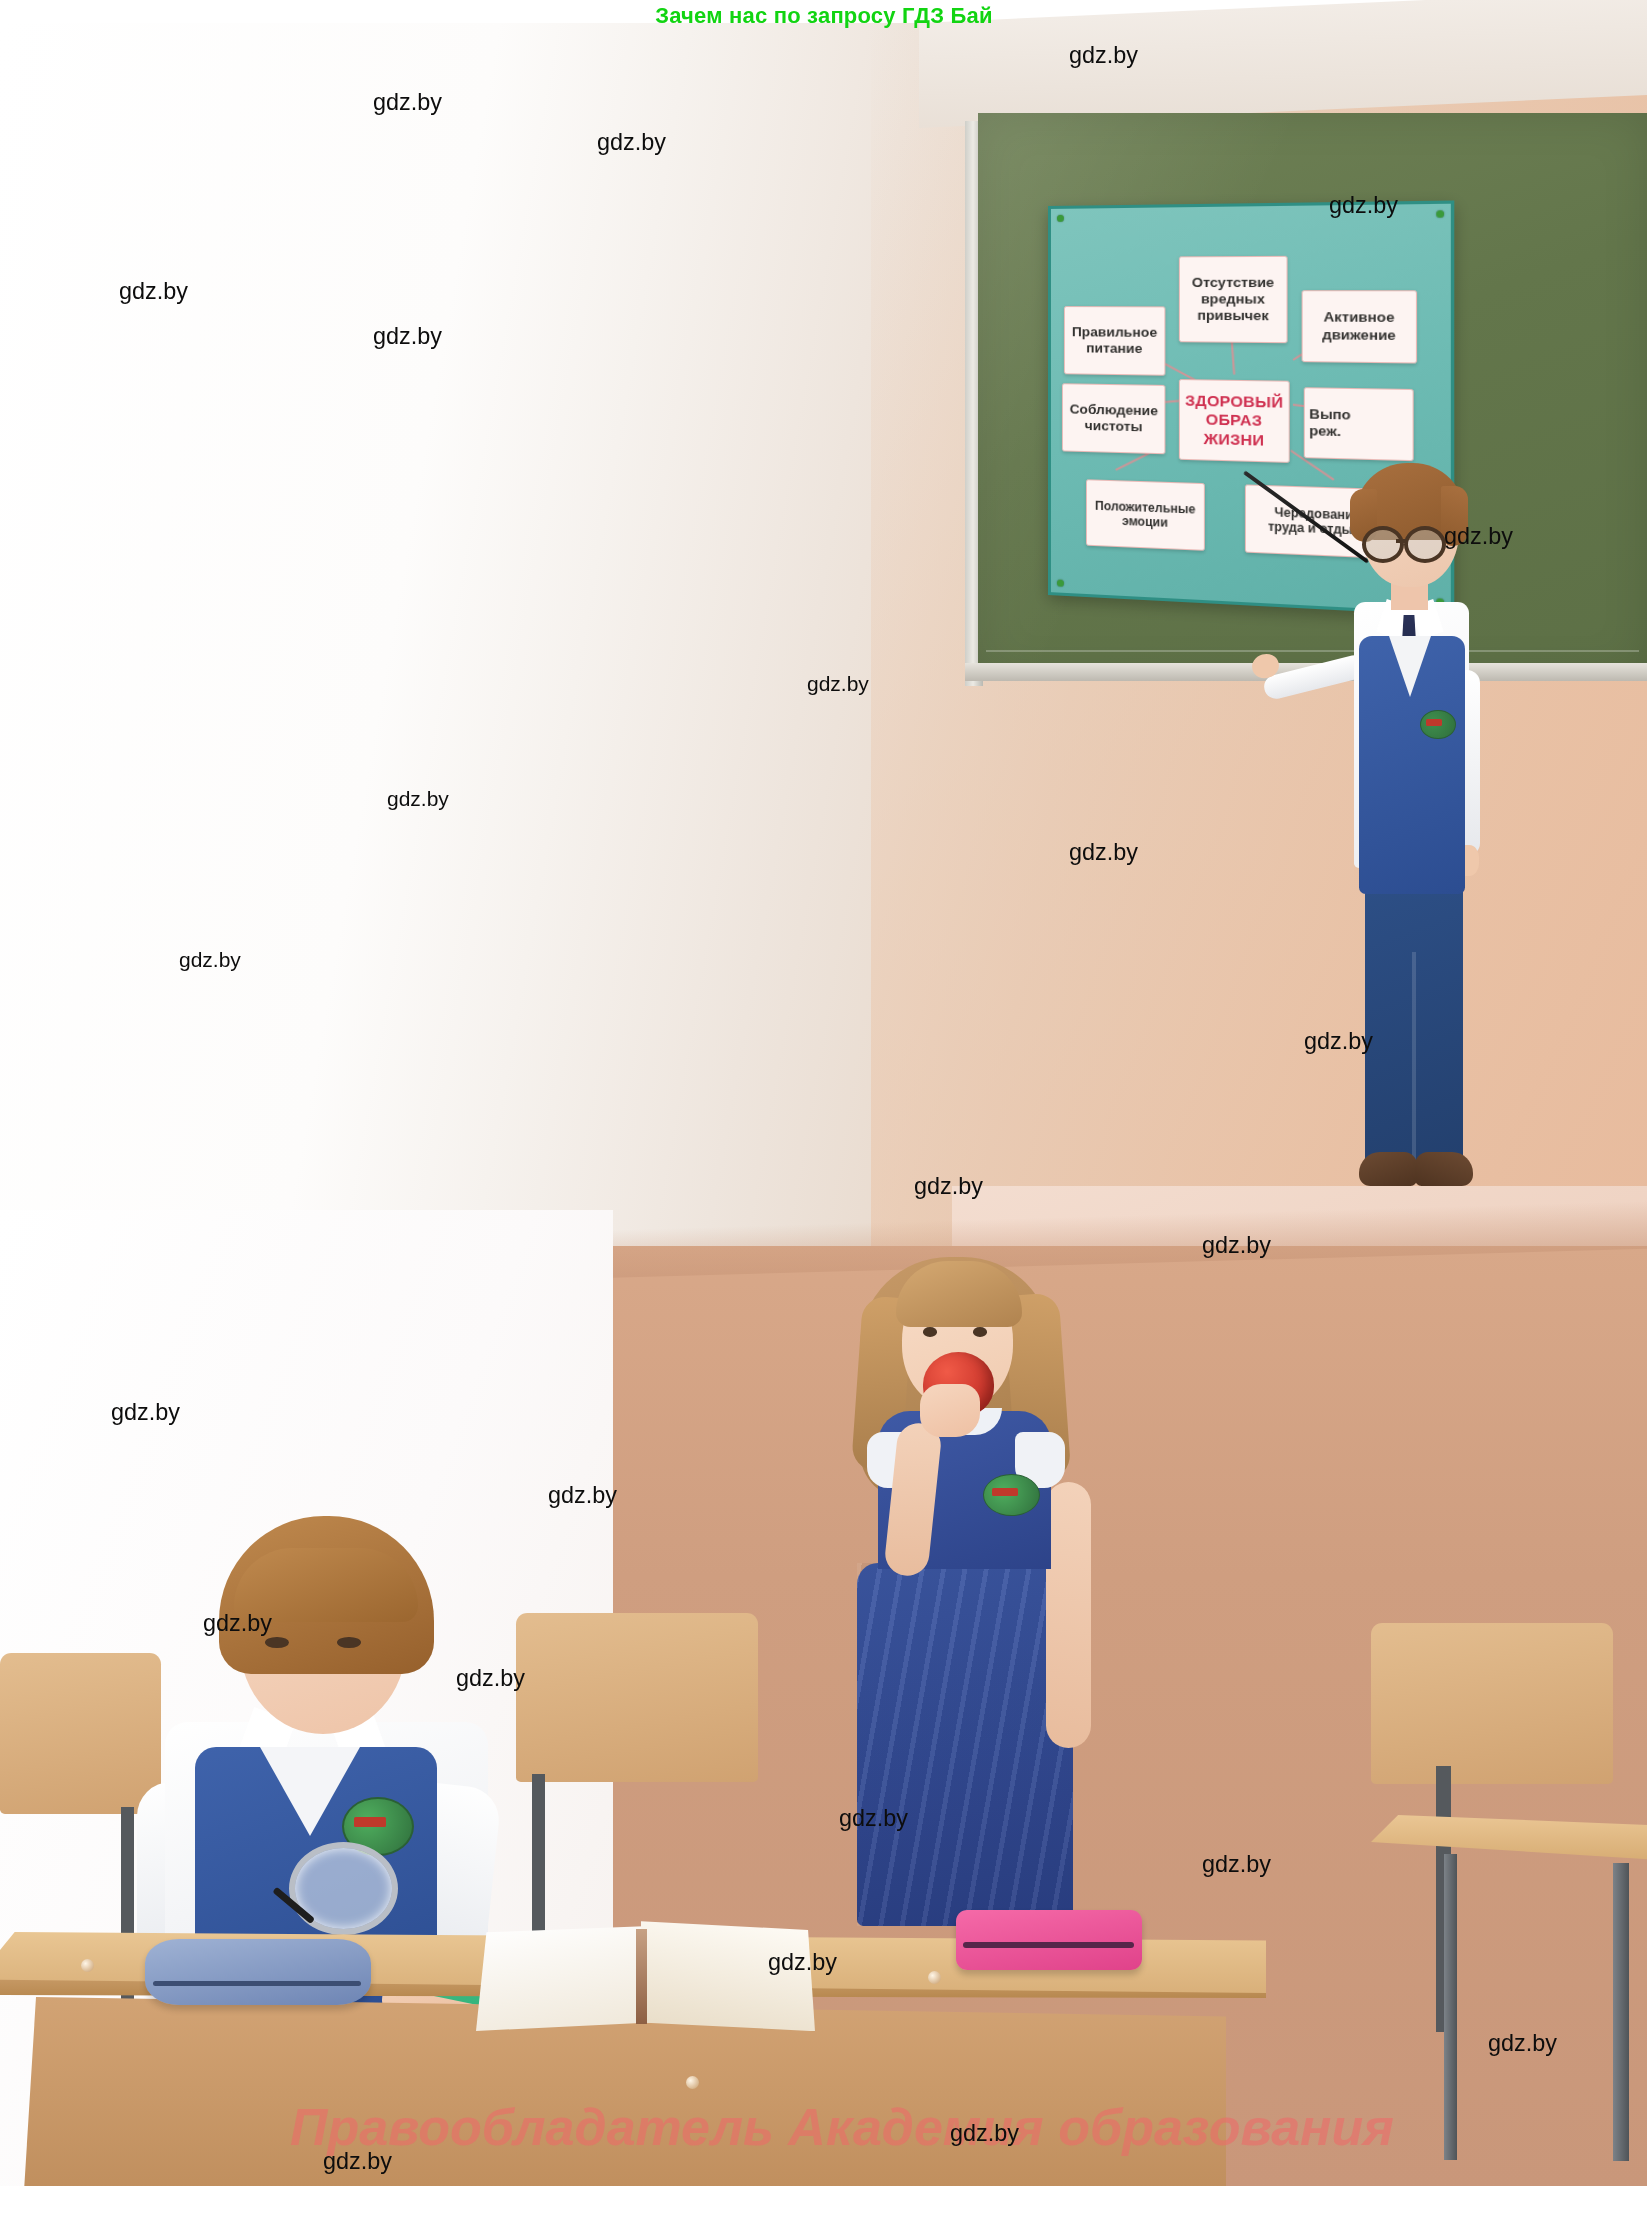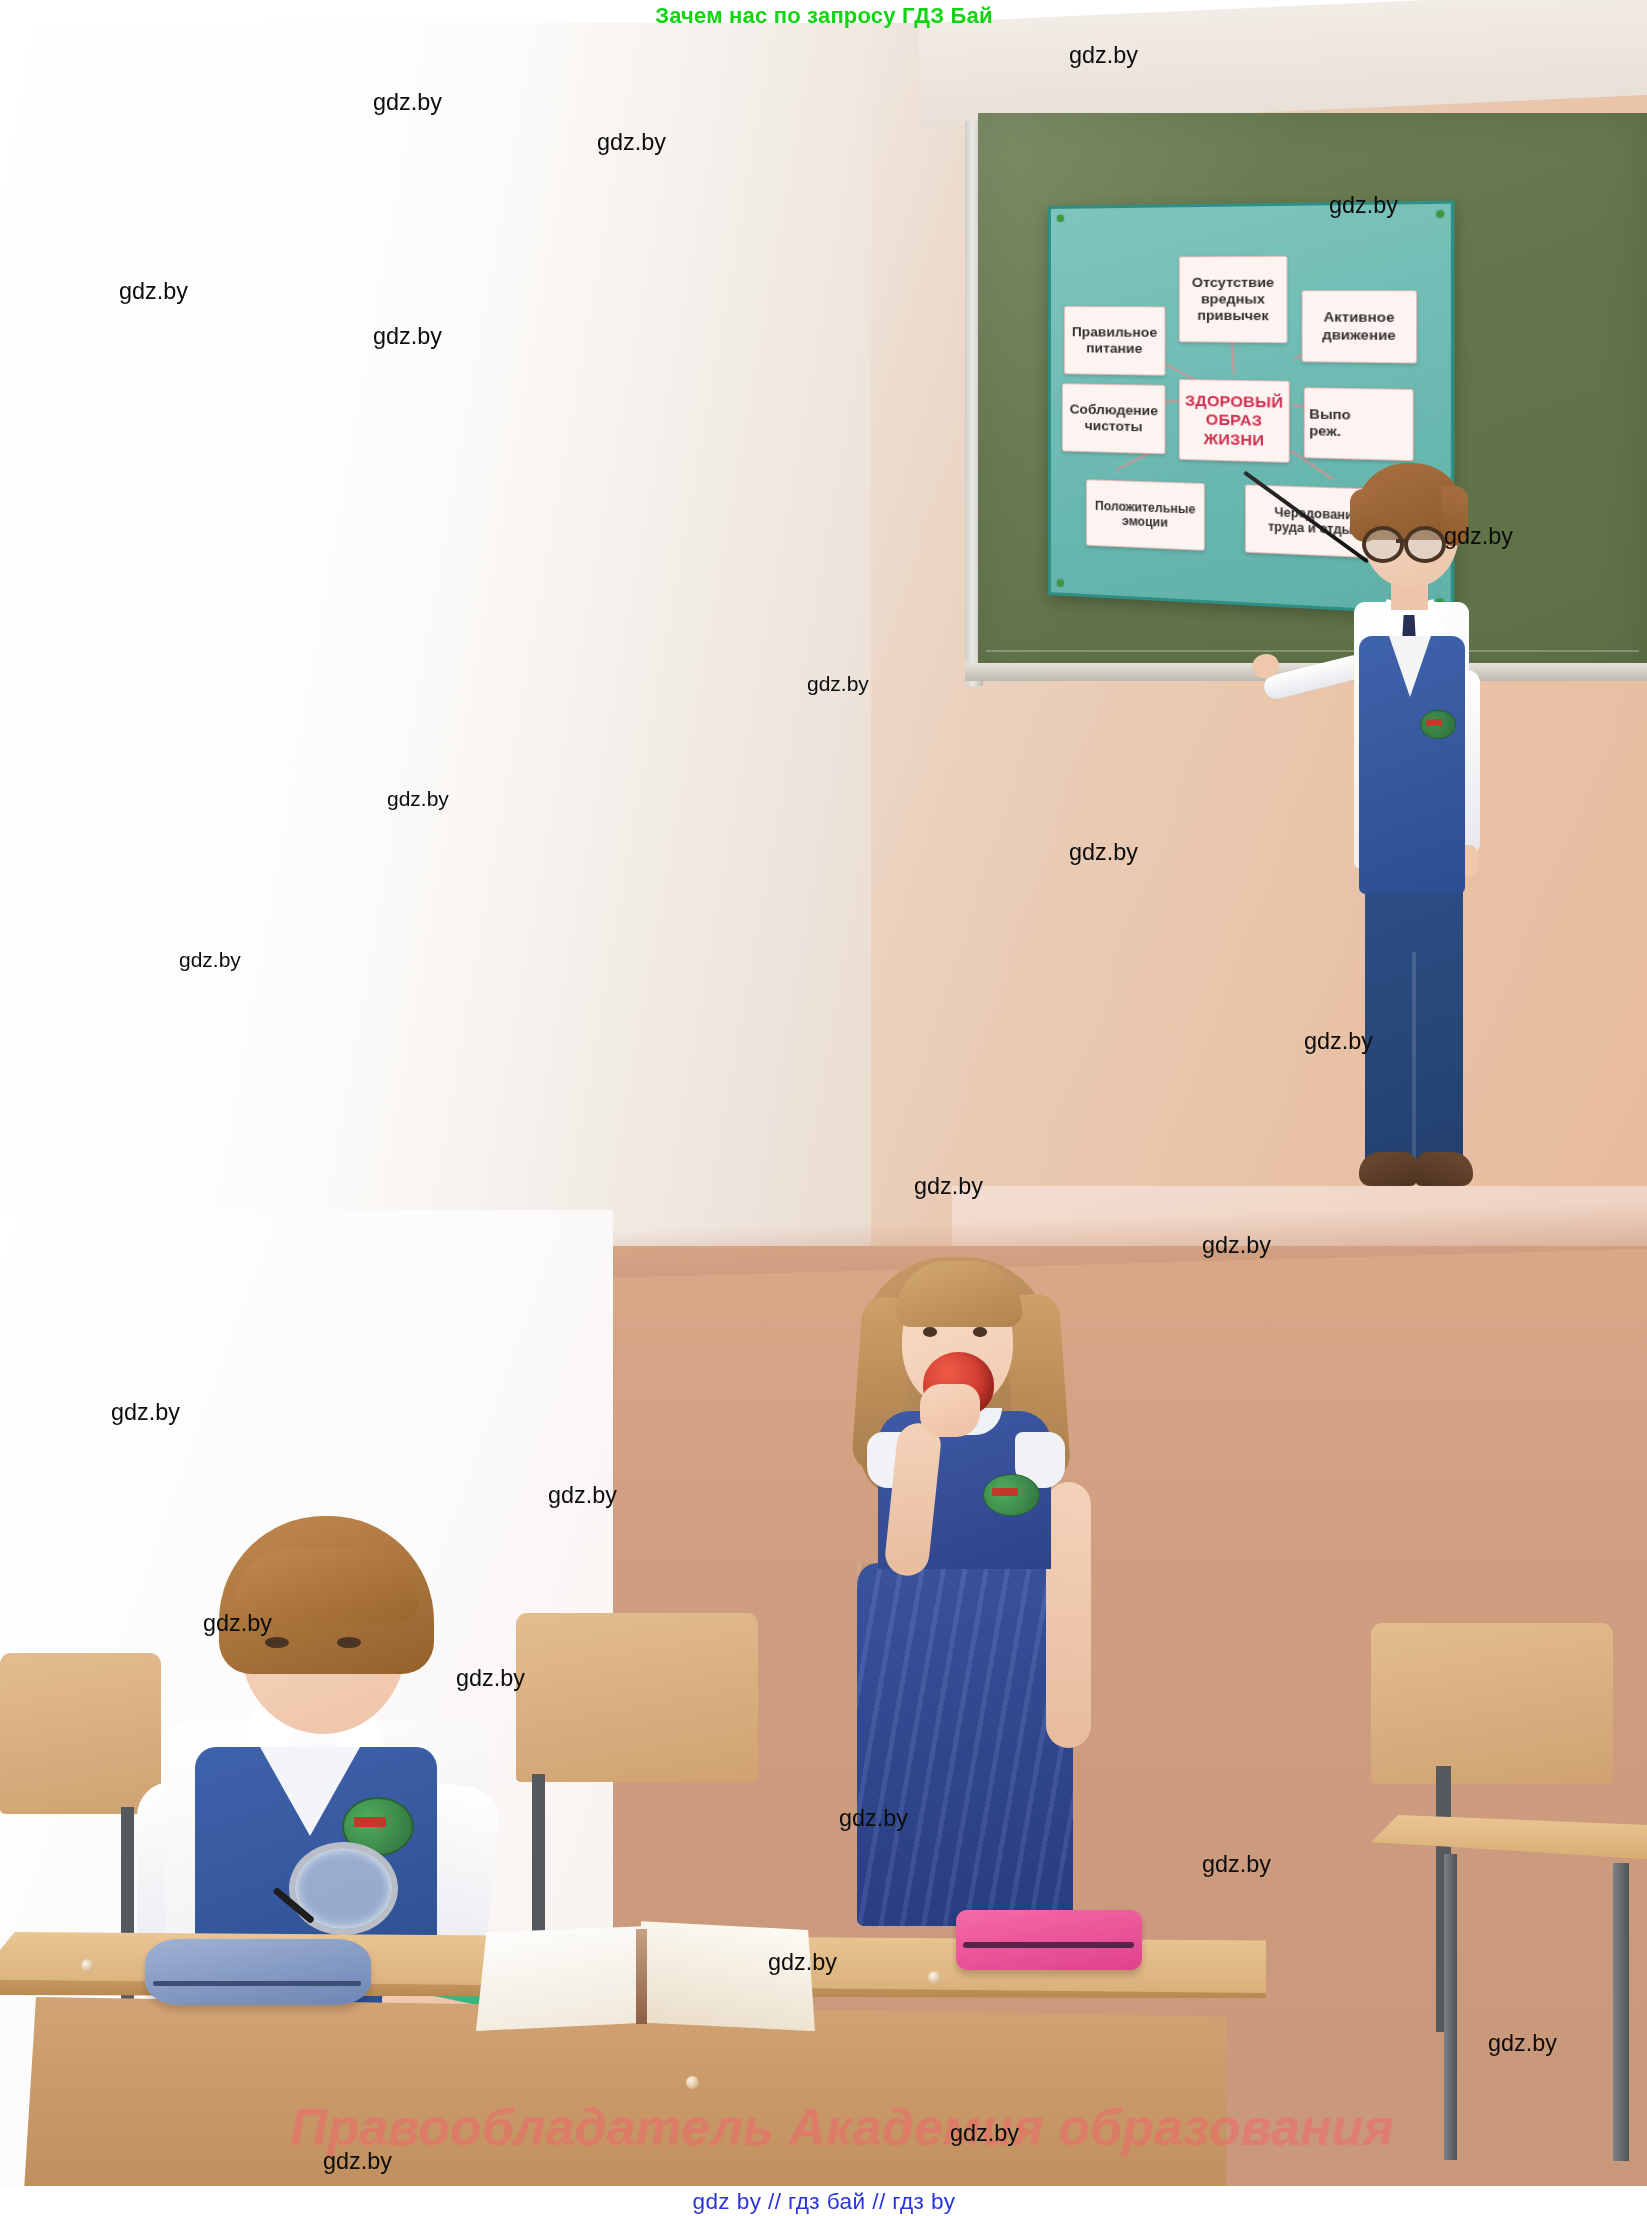--- a/index.html
+++ b/index.html
@@ -635,18 +635,15 @@
       <div class="wm" style="left: 203px; top: 1610px; font-size: 23.4px;">gdz.by</div>
       <div class="wm" style="left: 456px; top: 1665px; font-size: 23.4px;">gdz.by</div>
       <div class="wm" style="left: 839px; top: 1805px; font-size: 23.4px;">gdz.by</div>
       <div class="wm" style="left: 1202px; top: 1851px; font-size: 23.4px;">gdz.by</div>
       <div class="wm" style="left: 768px; top: 1949px; font-size: 23.4px;">gdz.by</div>
       <div class="wm" style="left: 1488px; top: 2030px; font-size: 23.4px;">gdz.by</div>
       <div class="wm" style="left: 950px; top: 2120px; font-size: 23.4px;">gdz.by</div>
       <div class="wm" style="left: 323px; top: 2148px; font-size: 23.4px;">gdz.by</div>
     </div>
 
-  <div class="footer">
-    <span>gdz by  //  гдз бай  //  гдз by</span>
-  </div>
 
 </div>
 
 
 </body></html>

